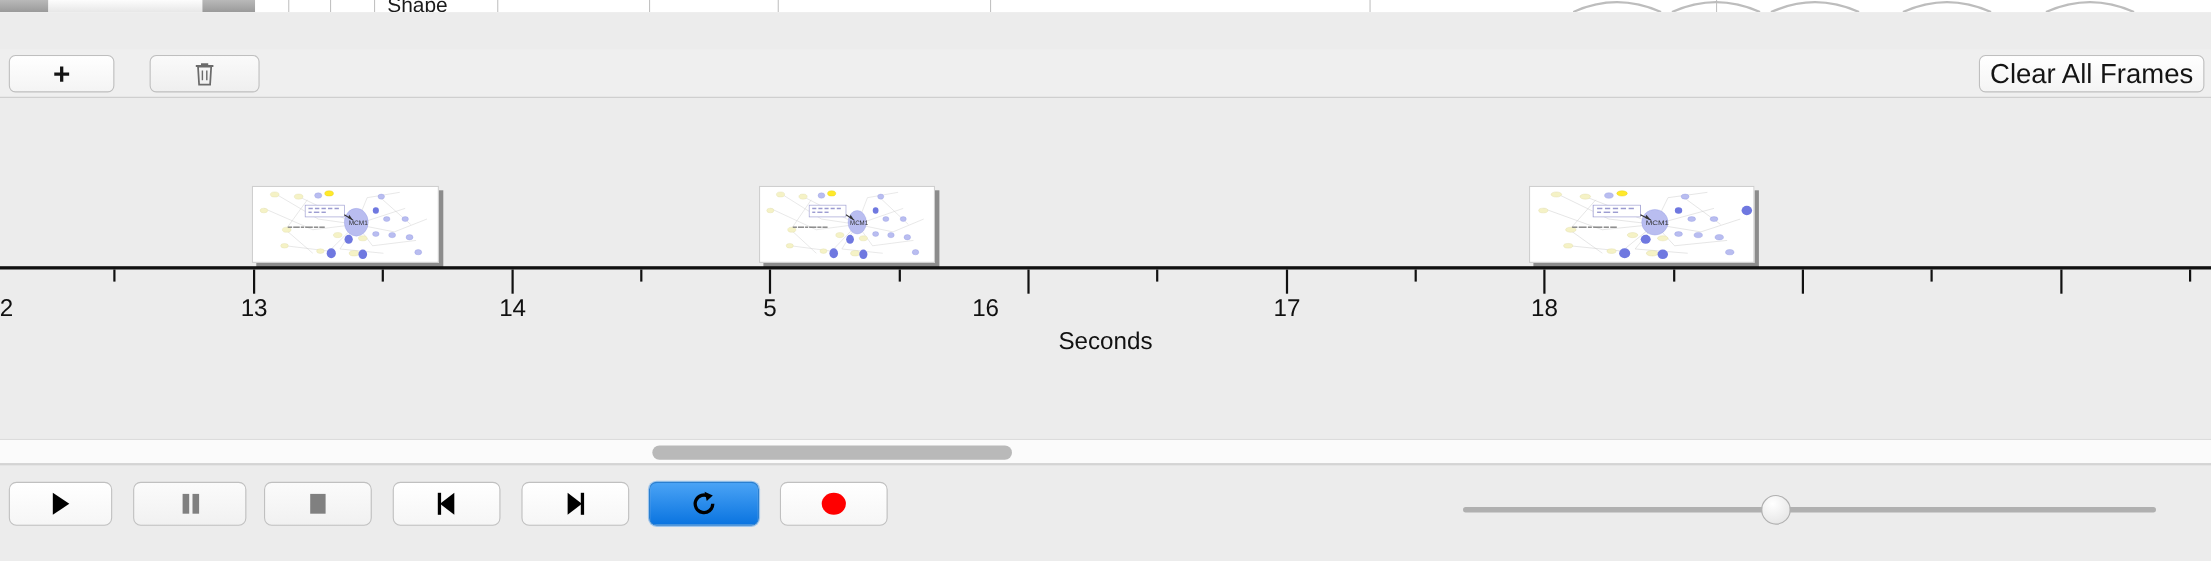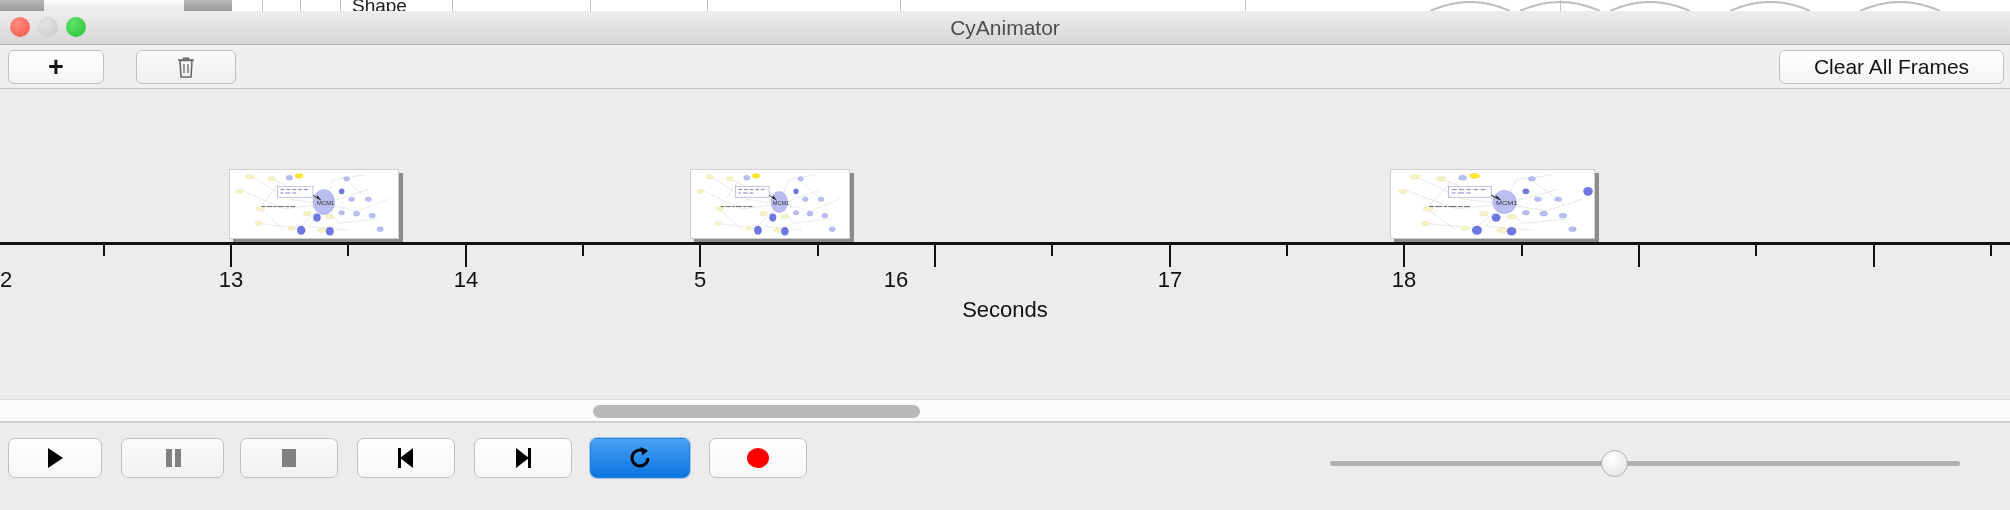--- a/index.html
+++ b/index.html
@@ -51,21 +51,21 @@
   .tbtn {
     position: absolute; top: 5px; height: 34px;
     border: 1px solid #bfbfbf; border-radius: 6px;
     background: linear-gradient(#ffffff, #f4f4f4);
     display: flex; align-items: center; justify-content: center;
     font-size: 21px; color: #141414;
   }
   .tbtn.flat { background: linear-gradient(#fafafa, #efefef); }
   #btn-add  { left: 8px;  width: 96px; }
   #btn-del  { left: 136px; width: 100px; }
-  #btn-clear { right: 6px; width: 225px; font-size: 21px; }
+  #btn-clear { right: 6px; width: 205px; font-size: 25px; }
   .plus-icon { font-size: 27px; font-weight: bold; line-height: 1; }
   .trash-icon { width: 20px; height: 23px; }
 
   
   .timeline {
     position: absolute; left: 0; top: 89px; width: 2010px; height: 310px;
     background: #ececec; overflow: hidden;
   }
   .frame { position: absolute; }
   .frame-shadow {
@@ -158,28 +158,20 @@
     <div class="bg-txt" style="left:352px;top:-5px;">Shape</div>
     <svg style="position:absolute;left:1430px;top:-9px;" width="560" height="22">
       <path d="M0 20 Q 40 2 80 20" stroke="#bdbdbd" stroke-width="2" fill="none"></path>
       <path d="M90 20 Q 130 2 170 20" stroke="#bdbdbd" stroke-width="2" fill="none"></path>
       <path d="M180 20 Q 220 2 260 20" stroke="#bdbdbd" stroke-width="2" fill="none"></path>
       <path d="M300 20 Q 340 2 380 20" stroke="#bdbdbd" stroke-width="2" fill="none"></path>
       <path d="M430 20 Q 470 2 510 20" stroke="#bdbdbd" stroke-width="2" fill="none"></path>
     </svg>
   </div>
 
-  <div class="titlebar">
-    <div class="lights">
-      <div class="light red"></div>
-      <div class="light yellow"></div>
-      <div class="light green"></div>
-    </div>
-    <div class="window-title">CyAnimator</div>
-  </div>
 
   <div class="toolbar">
     <div class="tbtn" id="btn-add">
       <span class="plus-icon">+</span>
     </div>
     <div class="tbtn flat" id="btn-del">
       <svg class="trash-icon" viewBox="0 0 20 23">
         <path d="M2 4 H18" stroke="#6b6b6b" stroke-width="1.6" fill="none"></path>
         <path d="M7.5 4 V2.2 H12.5 V4" stroke="#6b6b6b" stroke-width="1.6" fill="none"></path>
         <path d="M4 4.5 L5 21 H15 L16 4.5 Z" stroke="#6b6b6b" stroke-width="1.6" fill="none"></path>

